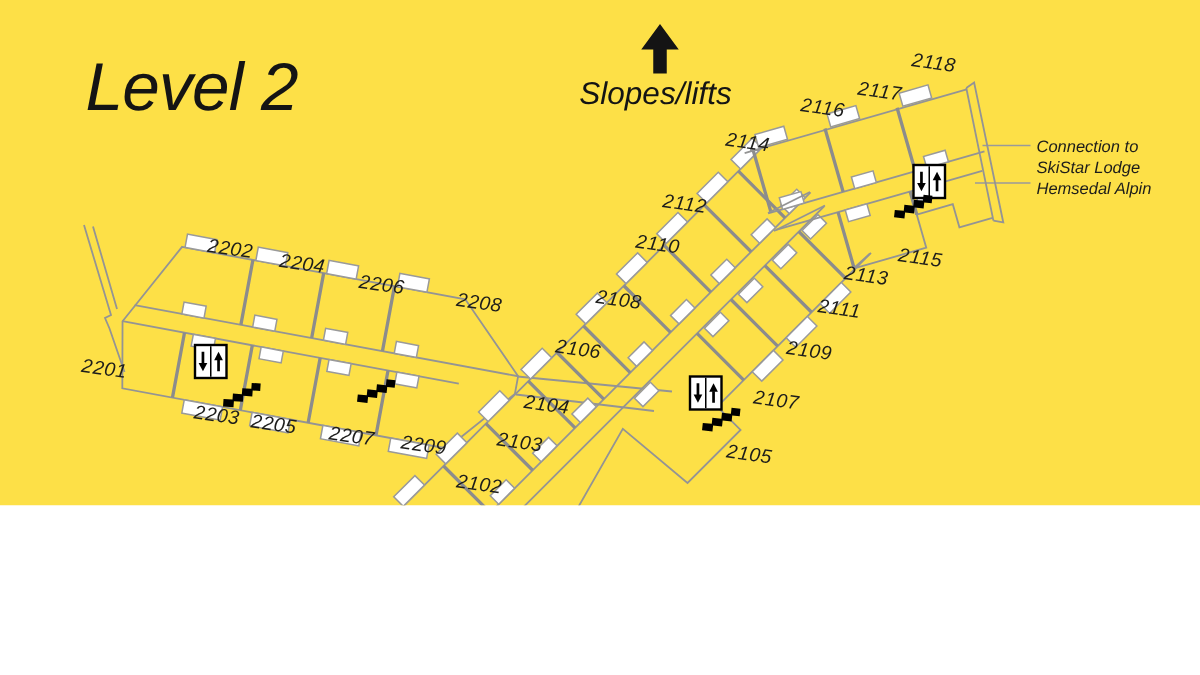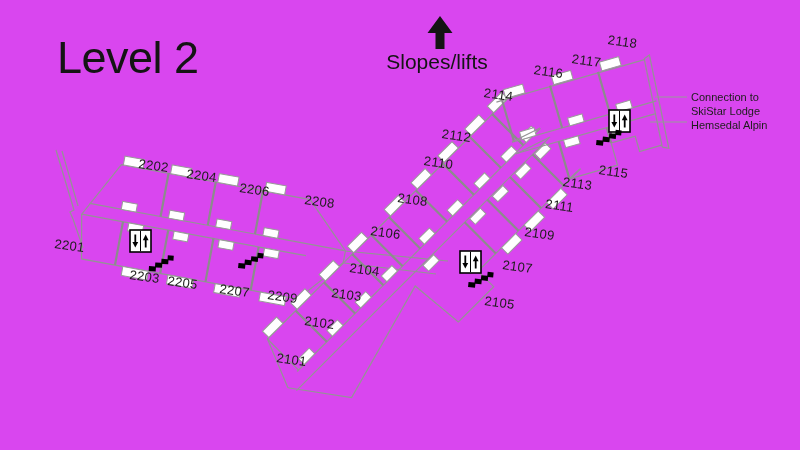--- a/index.html
+++ b/index.html
@@ -1,17 +1,17 @@
 <!DOCTYPE html>
 <html><head>
 <meta charset="utf-8">
 <style>
   html,body{margin:0;padding:0;background:#ffffff;}
-  .stage{position:relative;width:800px;height:450px;background:#d946ef;overflow:hidden;
-         font-family:"Liberation Sans", sans-serif;}
+  .stage{position:relative;width:800px;height:337px;background:#fde047;overflow:hidden;
+         font-family:"Liberation Sans", sans-serif;font-style:italic;}
   svg{position:absolute;left:0;top:0;}
   .w  {stroke:#949494;stroke-width:1.2;fill:none;stroke-linejoin:miter;}
   .wt {stroke:#8c8c8c;stroke-width:2.2;fill:none;}
   .wn {stroke:#9a9a9a;stroke-width:1;fill:#ffffff;}
   .lbl{font-family:"Liberation Sans", sans-serif;font-size:13px;fill:#1d1d1b;letter-spacing:.4px;}
   .title{font-family:"Liberation Sans", sans-serif;font-size:45px;fill:#141414;letter-spacing:-.5px;}
   .big{font-family:"Liberation Sans", sans-serif;font-size:21px;fill:#141414;}
   .small{font-family:"Liberation Sans", sans-serif;font-size:11px;fill:#1d1d1b;}
   .leader{stroke:#9a9a9a;stroke-width:1;fill:none;}
 </style>

